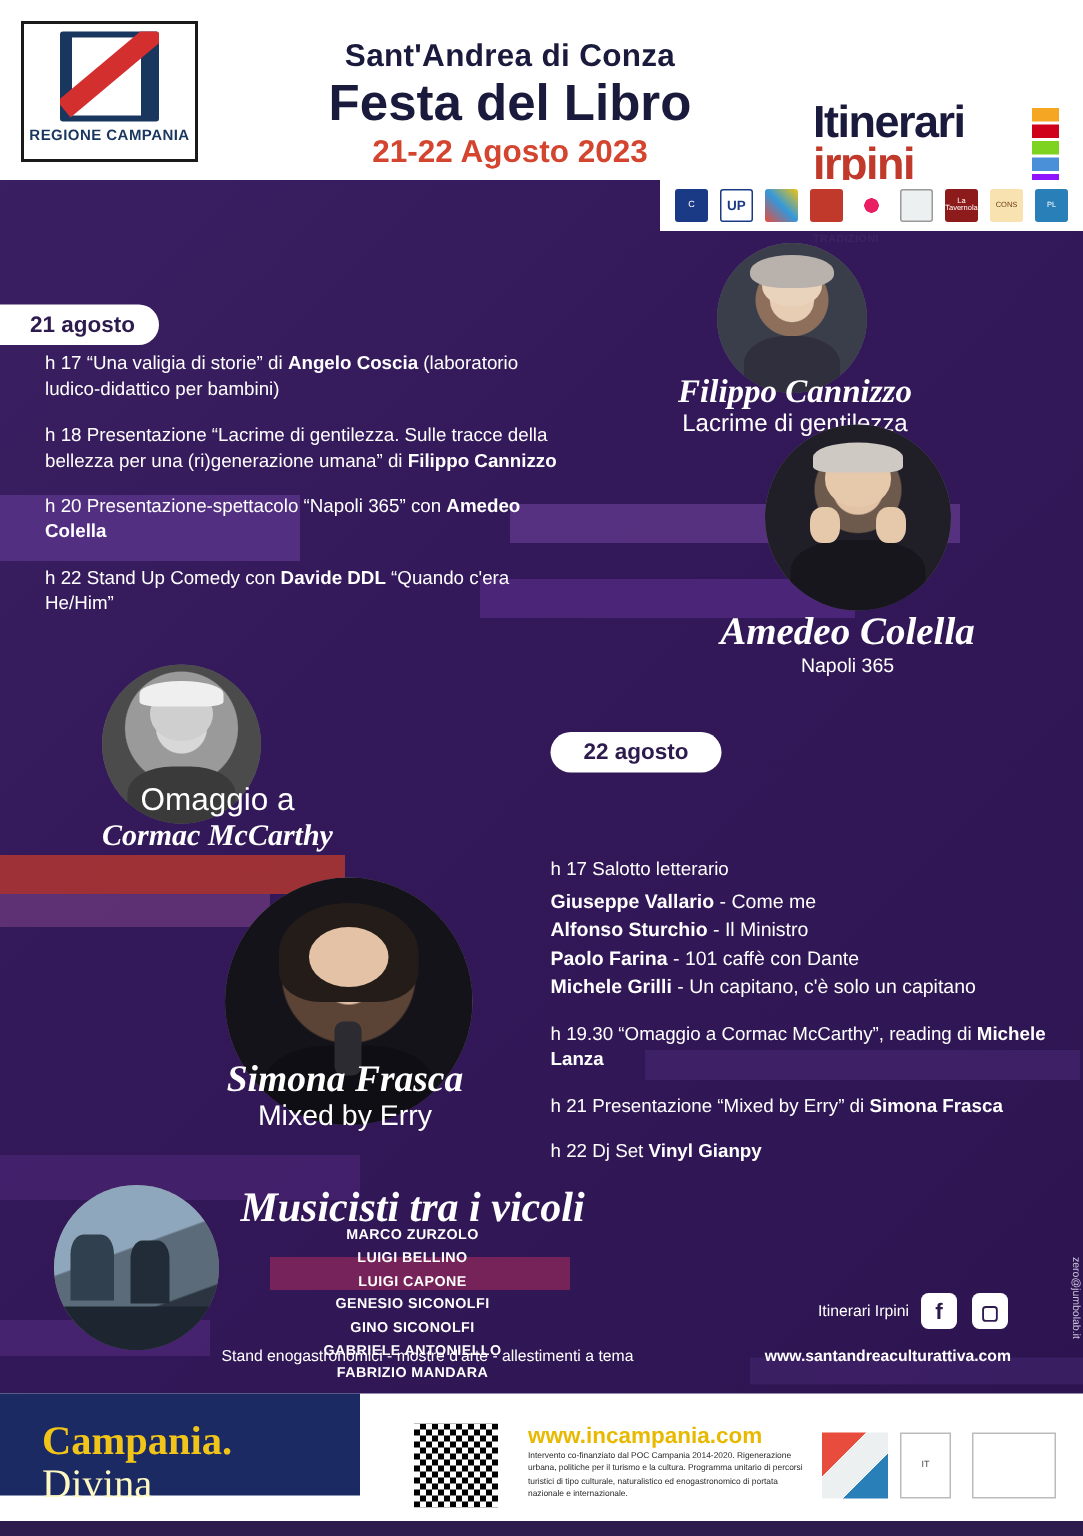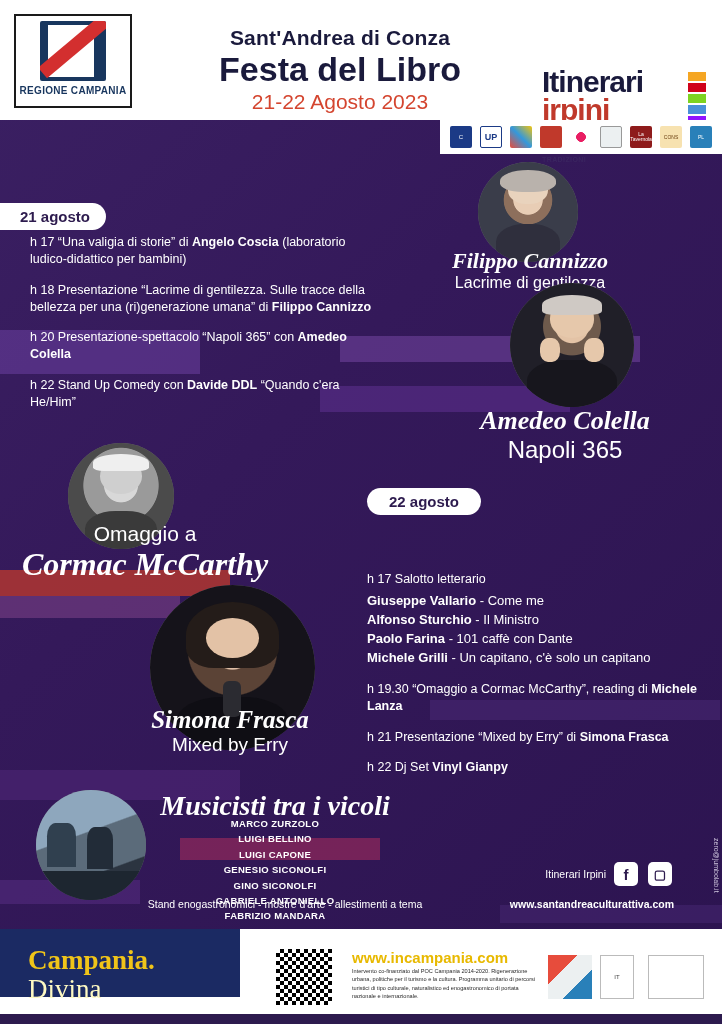--- a/index.html
+++ b/index.html
@@ -53,21 +53,21 @@
   }
   .regione-text {
     font-size: 10px; font-weight: bold; color: #18365e;
     letter-spacing: .3px; margin-top: 4px;
   }
   .title-block {
     position: absolute; left: 150px; top: 26px; text-align: center; width: 380px;
   }
   .t-line1 { font-size: 21px; font-weight: bold; color: #1a1a3c; letter-spacing: .2px; }
   .t-line2 { font-size: 34px; font-weight: bold; color: #1a1a3c; line-height: 1.05; margin-top: 2px; }
-  .t-line3 { font-size: 21px; font-weight: normal; color: #d4452f; margin-top: 2px; }
+  .t-line3 { font-size: 21px; font-weight: bold; color: #d4452f; margin-top: 2px; }
 
   .itinerari {
     position: absolute; right: 30px; top: 20px; width: 150px; margin-top: 48px;
   }
   .it-name { font-size: 30px; font-weight: bold; color: #1a1a3c; line-height: .92; letter-spacing: -1px; }
   .it-name span { color: #c0392b; }
   .it-sub { font-size: 7px; color: #3a2560; font-weight: bold; line-height: 1.35; margin-top: 3px; letter-spacing: .4px; }
   .it-bars { position: absolute; right: -14px; top: 4px; width: 18px; }
   .it-bars i { display: block; height: 9px; margin-bottom: 2px; width: 100%; }
 
@@ -111,24 +111,24 @@
   .ph-bg { position: absolute; inset: 0; }
 
   .cap { position: absolute; text-align: center; color: #ffffff; }
   .cap .n { font-family: "Liberation Serif", serif; font-style: italic; font-weight: bold; }
   .cap .s { font-weight: normal; }
   #cap-cannizzo { left: 410px; top: 248px; width: 240px; }
   #cap-cannizzo .n { font-size: 22px; }
   #cap-cannizzo .s { font-size: 16px; }
   #cap-colella { left: 420px; top: 406px; width: 290px; }
   #cap-colella .n { font-size: 26px; }
-  #cap-colella .s { font-size: 24px; }
+  #cap-colella .s { font-size: 13px; }
   #cap-mccarthy { left: 10px; top: 522px; width: 270px; }
   #cap-mccarthy .s { font-size: 21px; display: block; }
-  #cap-mccarthy .n { font-size: 32px; display: block; font-style: italic; }
+  #cap-mccarthy .n { font-size: 20px; display: block; font-style: italic; }
   #cap-frasca { left: 80px; top: 706px; width: 300px; }
   #cap-frasca .n { font-size: 25px; }
   #cap-frasca .s { font-size: 19px; }
 
   
   .musicisti-title {
     position: absolute; left: 160px; top: 790px; width: 230px; text-align: center;
     font-family: "Liberation Serif", serif; font-style: italic; font-weight: bold;
     color: #ffffff; font-size: 28px;
   }

